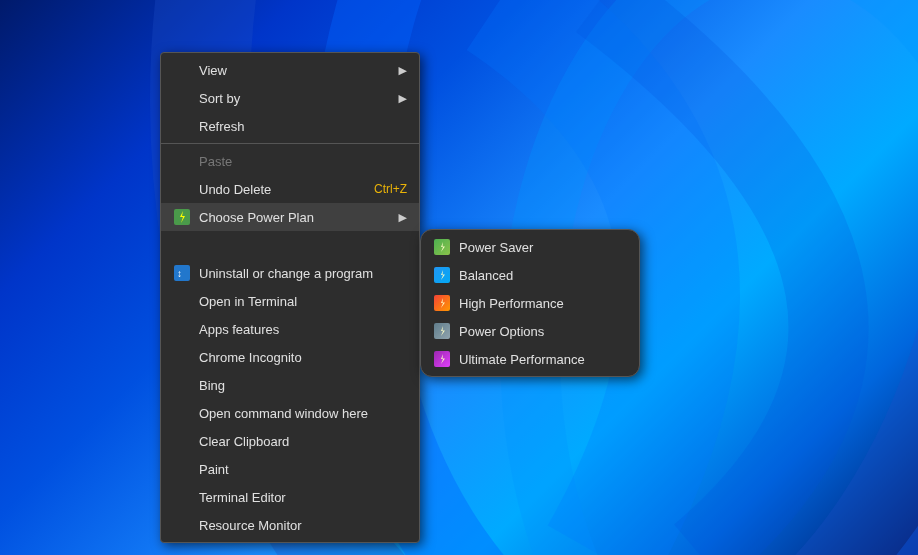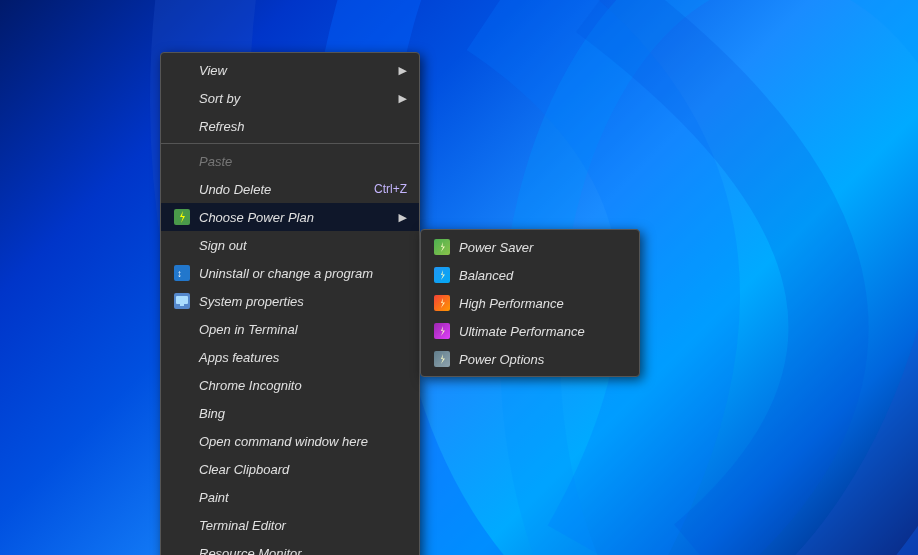--- a/index.html
+++ b/index.html
@@ -46,46 +46,45 @@
       display: flex;
       align-items: center;
       padding: 5px 12px;
       cursor: pointer;
       color: #e0e0e0;
       height: 28px;
       position: relative;
     }
 
     .menu-item.highlighted {
-      background: #0f172a;
+      background: #404040;
     }
 
     .menu-item.disabled {
       color: #777;
       cursor: default;
     }
 
     .menu-item .item-icon {
       width: 18px;
       height: 18px;
       margin-right: 8px;
       flex-shrink: 0;
       display: flex;
       align-items: center;
       justify-content: center;
       font-size: 12px;
     }
 
     .menu-item .item-label {
       flex: 1;
-      font-style: italic;
     }
 
     .menu-item .item-shortcut {
-      color: #c4b5fd;
+      color: #eab308;
       font-size: 12px;
     }
 
     .menu-item .arrow {
       margin-left: auto;
       color: #ccc;
       font-size: 11px;
     }
 
     .menu-separator {
@@ -94,21 +93,21 @@
       margin: 3px 0;
     }
 
     
     .submenu {
       position: absolute;
       top: 0;
       left: 260px;
       background: #2d2d2d;
       border: 1px solid #555;
-      border-radius: 4px;
+      border-radius: 12px;
       width: 220px;
       box-shadow: 3px 3px 12px rgba(0,0,0,0.6);
       z-index: 20;
       padding: 3px 0;
     }
 
     .small-icon-img {
       width: 16px;
       height: 16px;
       border-radius: 2px;
@@ -167,42 +166,31 @@
         <svg width="16" height="16" viewBox="0 0 16 16">
           <rect width="16" height="16" rx="2" fill="#4a9a4a"></rect>
           <polygon points="9,2 6,8 9,8 7,14 11,7 8,7" fill="#ffff00"></polygon>
         </svg>
       </span>
       <span class="item-label">Choose Power Plan</span>
       <span class="arrow">▶</span>
     </div>
     <div class="menu-item">
       <span class="item-icon"></span>
-      <span class="item-label">Sign out</span>
     </div>
     <div class="menu-item">
       <span class="item-icon">
         <svg width="16" height="16" viewBox="0 0 16 16">
           <rect width="16" height="16" rx="2" fill="#2277cc"></rect>
           <text x="3" y="12" font-size="10" fill="white">↕</text>
         </svg>
       </span>
       <span class="item-label">Uninstall or change a program</span>
     </div>
     <div class="menu-item">
-      <span class="item-icon">
-        <svg width="16" height="16" viewBox="0 0 16 16">
-          <rect width="16" height="16" rx="2" fill="#5588cc"></rect>
-          <rect x="2" y="3" width="12" height="8" rx="1" fill="#aaddff"></rect>
-          <rect x="6" y="11" width="4" height="2" fill="#aaddff"></rect>
-        </svg>
-      </span>
-      <span class="item-label">System properties</span>
-    </div>
-    <div class="menu-item">
       <span class="item-icon"></span>
       <span class="item-label">Open in Terminal</span>
     </div>
     <div class="menu-item">
       <span class="item-icon"></span>
       <span class="item-label">Apps  features</span>
     </div>
     <div class="menu-item">
       <span class="item-icon"></span>
       <span class="item-label">Chrome Incognito</span>
@@ -259,31 +247,31 @@
         <div class="small-icon-img pwr-high">
           <svg width="12" height="12" viewBox="0 0 12 12">
             <polygon points="7,1 5,6 7,6 5,11 9,5.5 6.5,5.5" fill="rgba(255,255,200,0.9)"></polygon>
           </svg>
         </div>
       </span>
       <span class="item-label">High Performance</span>
     </div>
     <div class="menu-item">
       <span class="item-icon">
+        <div class="small-icon-img pwr-options">
+          <svg width="12" height="12" viewBox="0 0 12 12">
+            <polygon points="7,1 5,6 7,6 5,11 9,5.5 6.5,5.5" fill="rgba(255,255,200,0.9)"></polygon>
+          </svg>
+        </div>
+      </span>
+      <span class="item-label">Power Options</span>
+    </div>
+    <div class="menu-item">
+      <span class="item-icon">
         <div class="small-icon-img pwr-ultimate">
           <svg width="12" height="12" viewBox="0 0 12 12">
             <polygon points="7,1 5,6 7,6 5,11 9,5.5 6.5,5.5" fill="rgba(255,255,200,0.9)"></polygon>
           </svg>
         </div>
       </span>
       <span class="item-label">Ultimate Performance</span>
     </div>
-    <div class="menu-item">
-      <span class="item-icon">
-        <div class="small-icon-img pwr-options">
-          <svg width="12" height="12" viewBox="0 0 12 12">
-            <polygon points="7,1 5,6 7,6 5,11 9,5.5 6.5,5.5" fill="rgba(255,255,200,0.9)"></polygon>
-          </svg>
-        </div>
-      </span>
-      <span class="item-label">Power Options</span>
-    </div>
   </div>
 
 </body></html>

